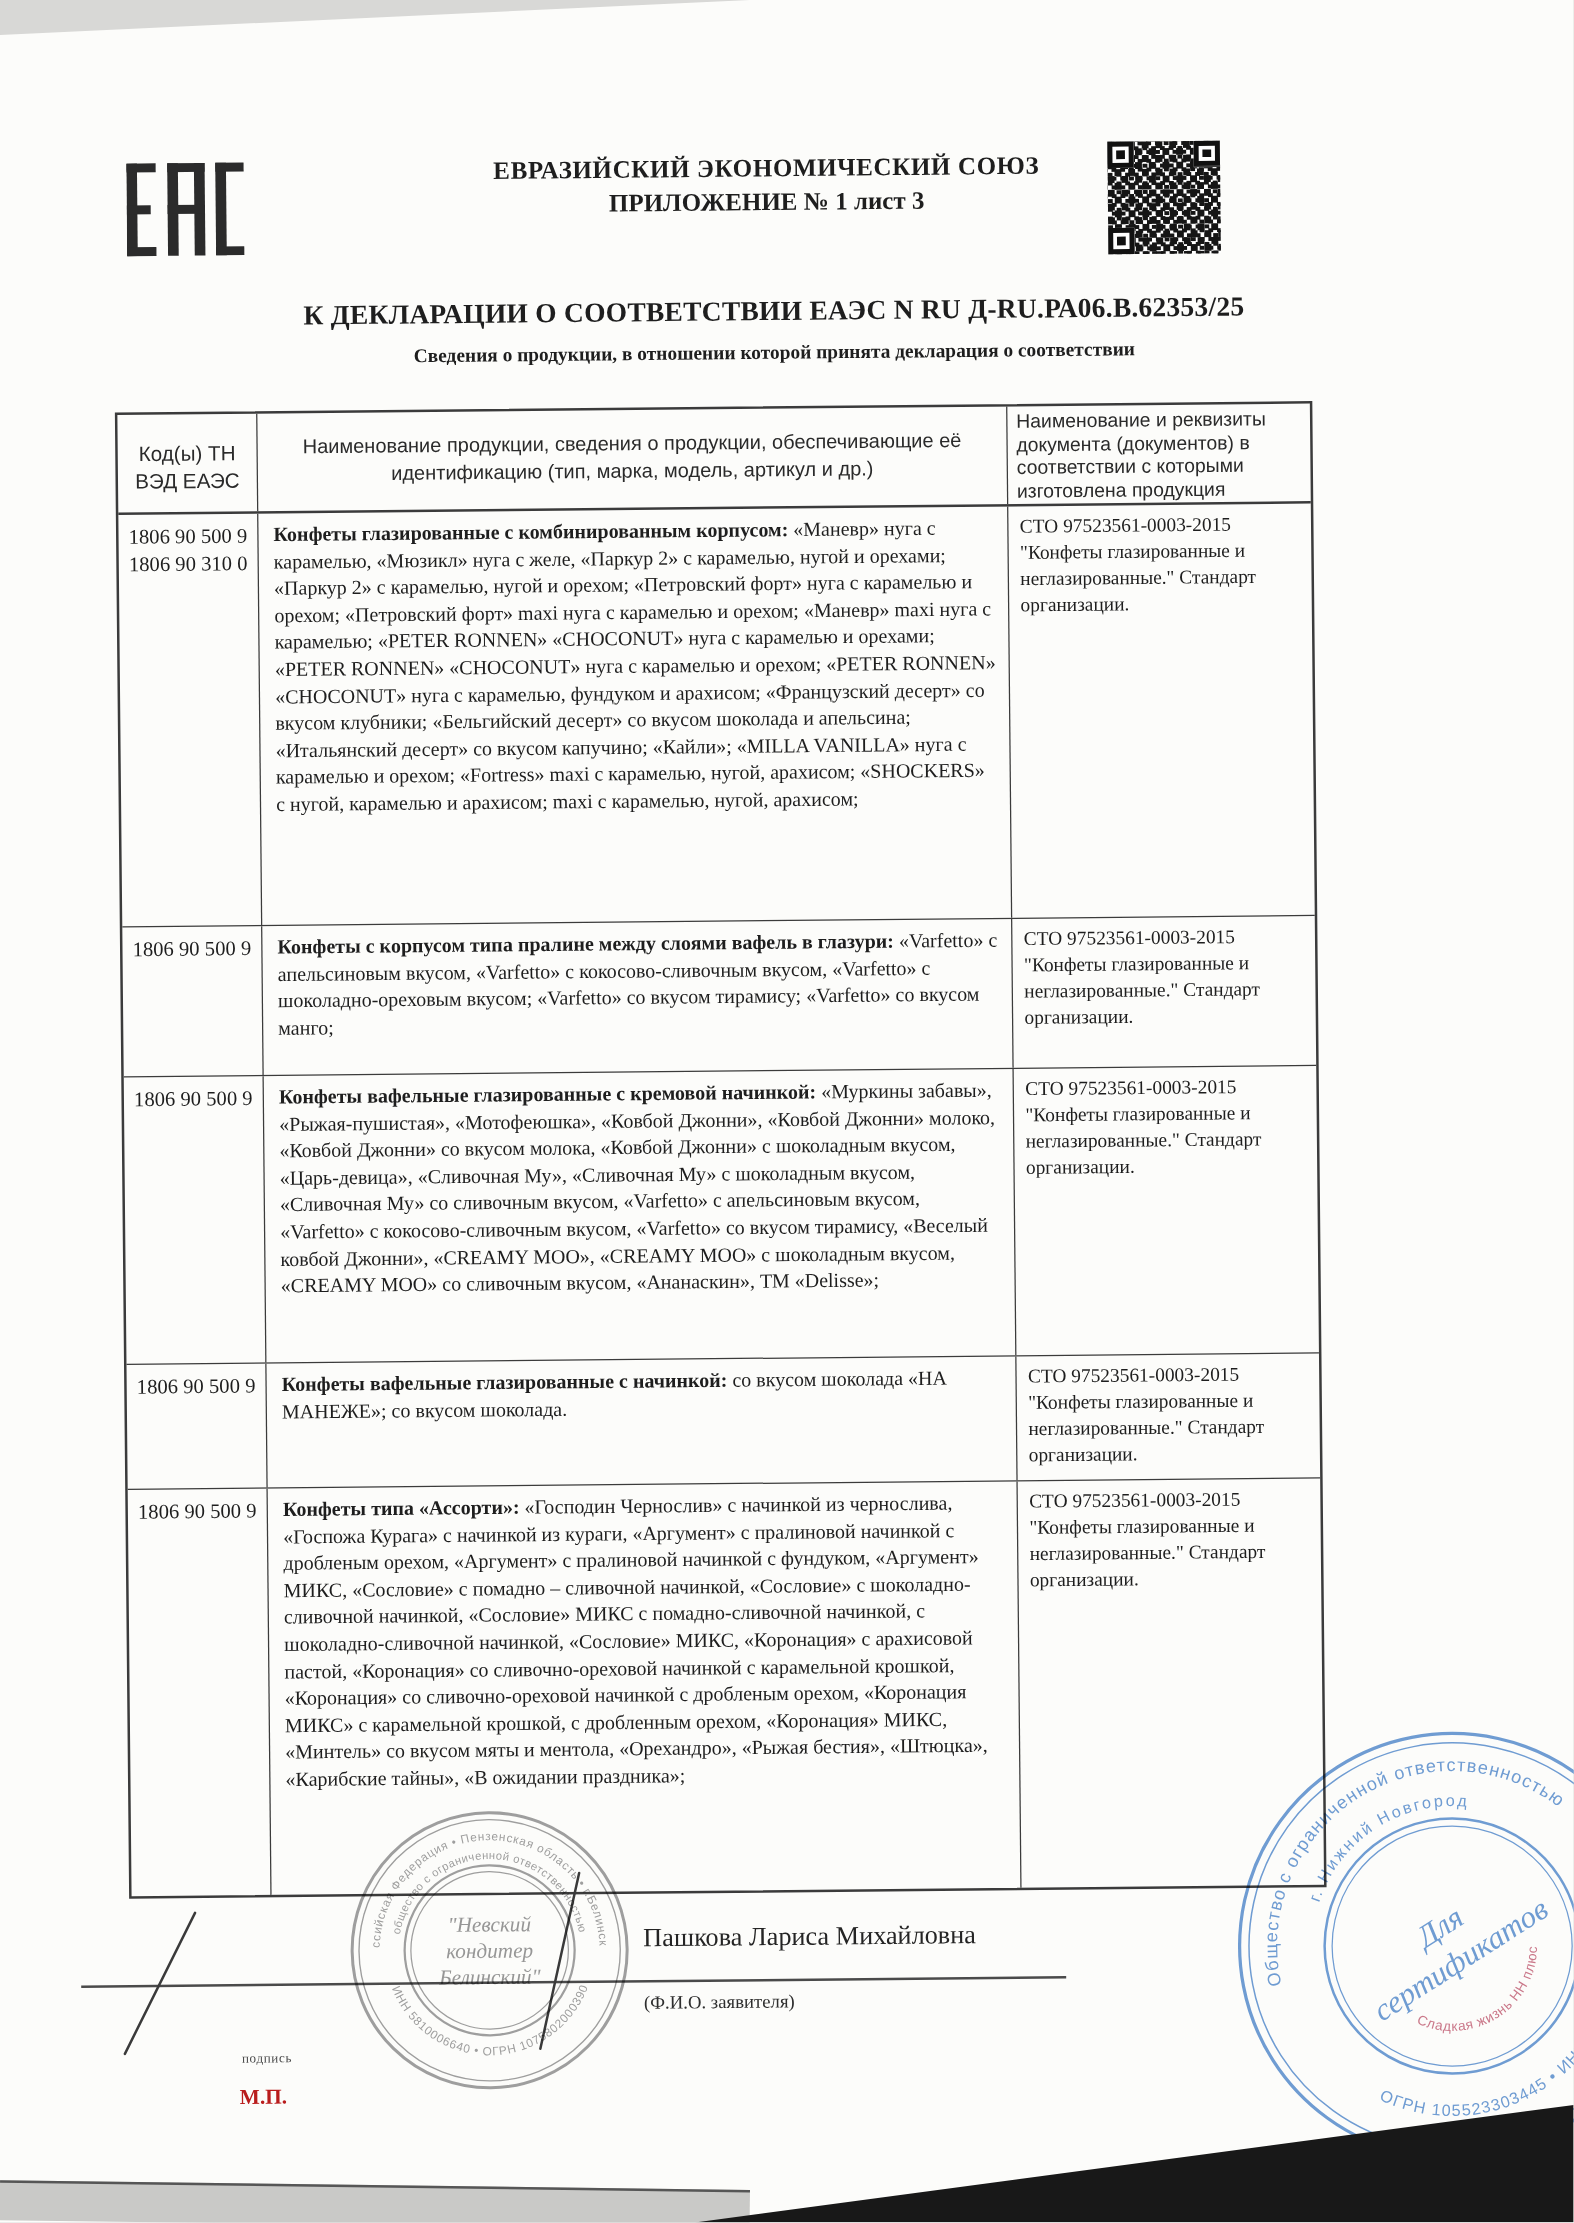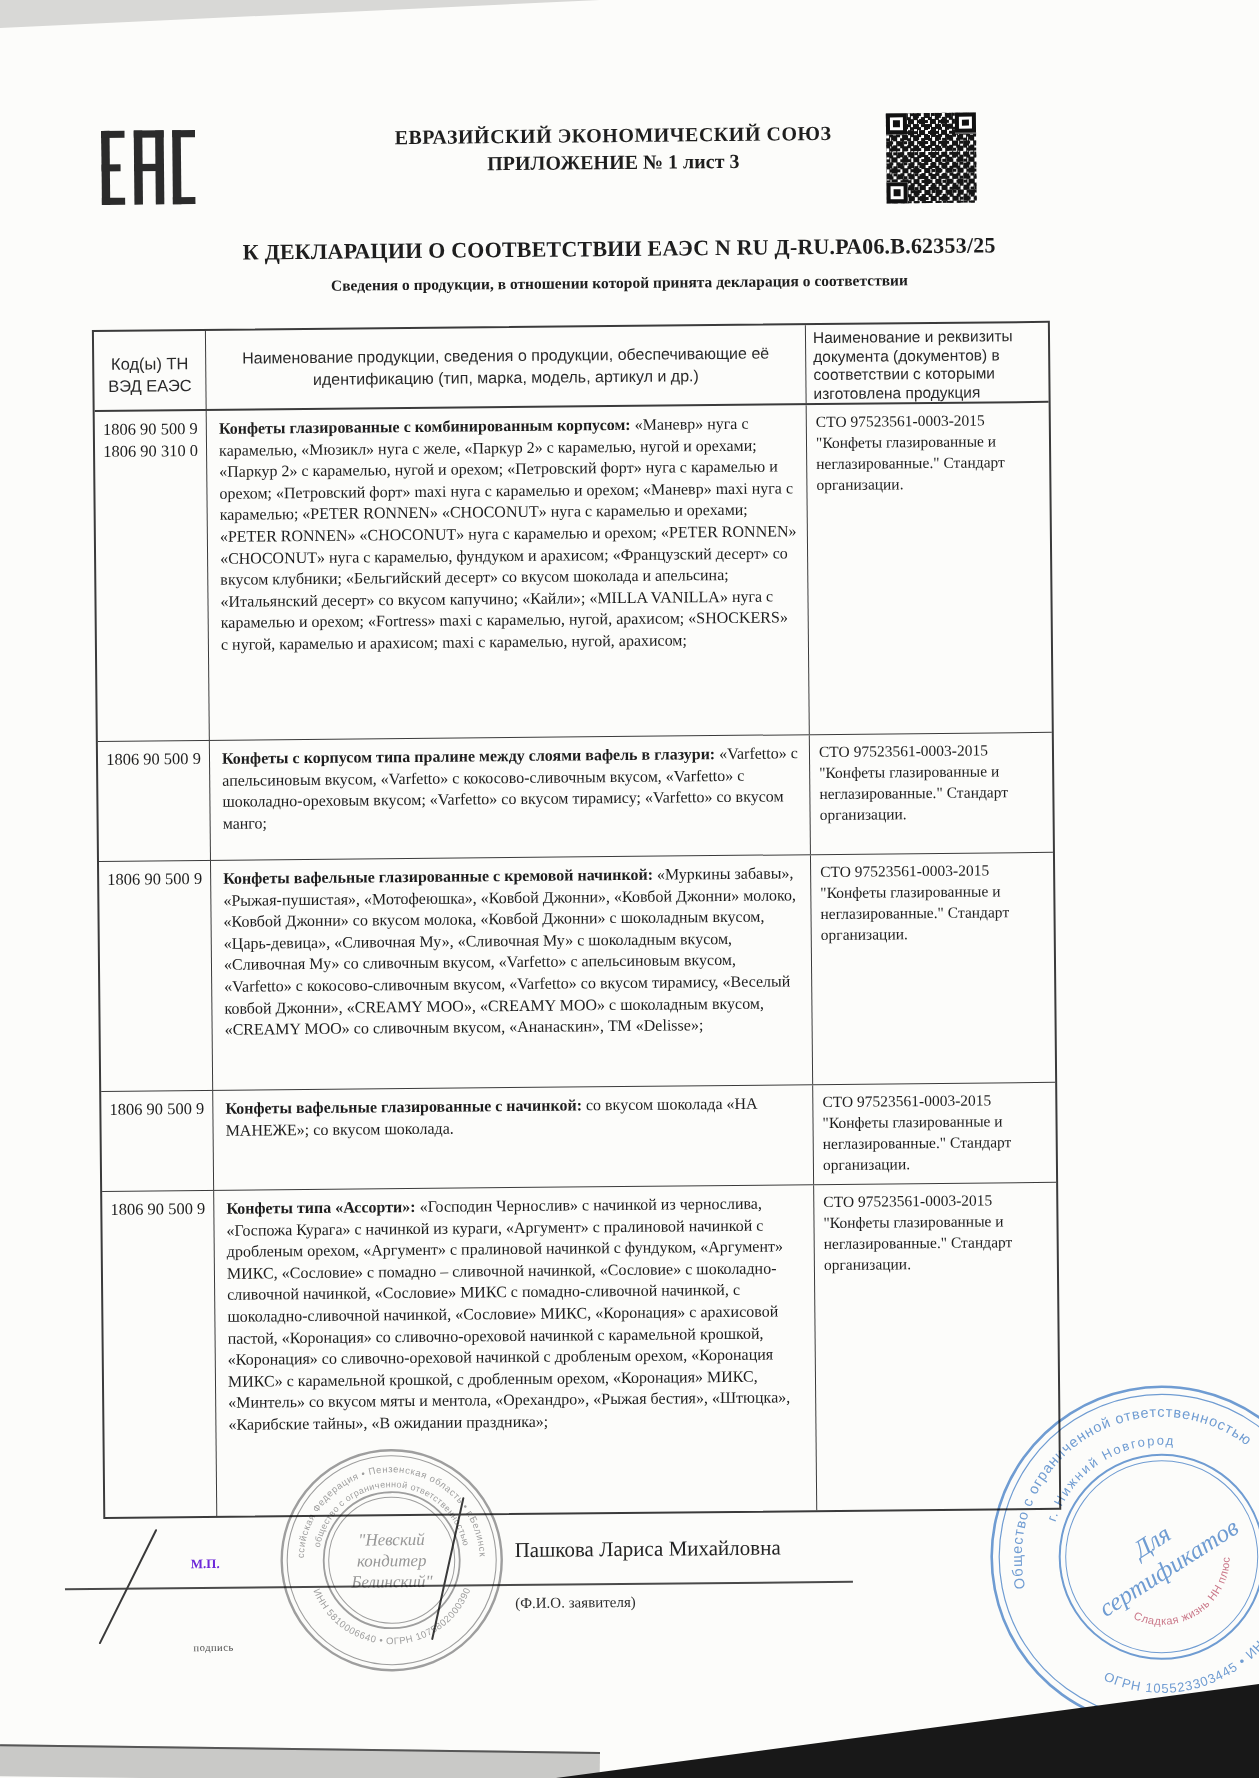--- a/index.html
+++ b/index.html
@@ -52,21 +52,21 @@
   .thead .c3{padding:4px 4px 0 7px;line-height:18.5px;}
   .rowh1{height:330px;} .rowh2{height:120px;} .rowh3{height:230px;}
   .rowh4{height:100px;} .rowh5{height:325px;}
   .c1{padding-top:7px;text-align:center;font-size:16.5px;line-height:22px;white-space:pre-line;}
   .c2{padding:7px 10px 0 12px;font-size:16px;line-height:21.6px;}
   .c2 .lead{font-weight:bold;}
   .c3{padding:6px 8px 0 9px;font-size:15.5px;line-height:21px;}
   
   .sig-line{position:absolute;left:58px;top:1583px;width:788px;height:1.8px;background:#4a4a4a;}
   .sig-caption{position:absolute;left:186px;top:1638px;font-size:10.5px;color:#4c4c4c;letter-spacing:.5px;}
-  .mp{position:absolute;left:184px;top:1552px;font-size:13px;font-weight:bold;color:#6d28d9;}
+  .mp{position:absolute;left:184px;top:1664px;font-size:17px;font-weight:bold;color:#b91c1c;}
   .applicant{position:absolute;left:508px;top:1537px;font-size:21px;color:#242424;}
   .fio{position:absolute;left:508px;top:1594px;font-size:15px;color:#2e2e2e;}
   .stroke{position:absolute;width:2.4px;background:#3a3a3a;border-radius:2px;}
   .stroke.s1{left:120px;top:1518px;height:128px;transform:rotate(27deg);}
   .stroke.s2{left:440px;top:1494px;height:146px;transform:rotate(13deg);}
   
   .stamp{position:absolute;mix-blend-mode:multiply;}
   .stamp-gray{left:265px;top:1438px;opacity:.85;}
   .stamp-blue{left:975px;top:1382px;opacity:.82;transform:rotate(-32deg);}
   

